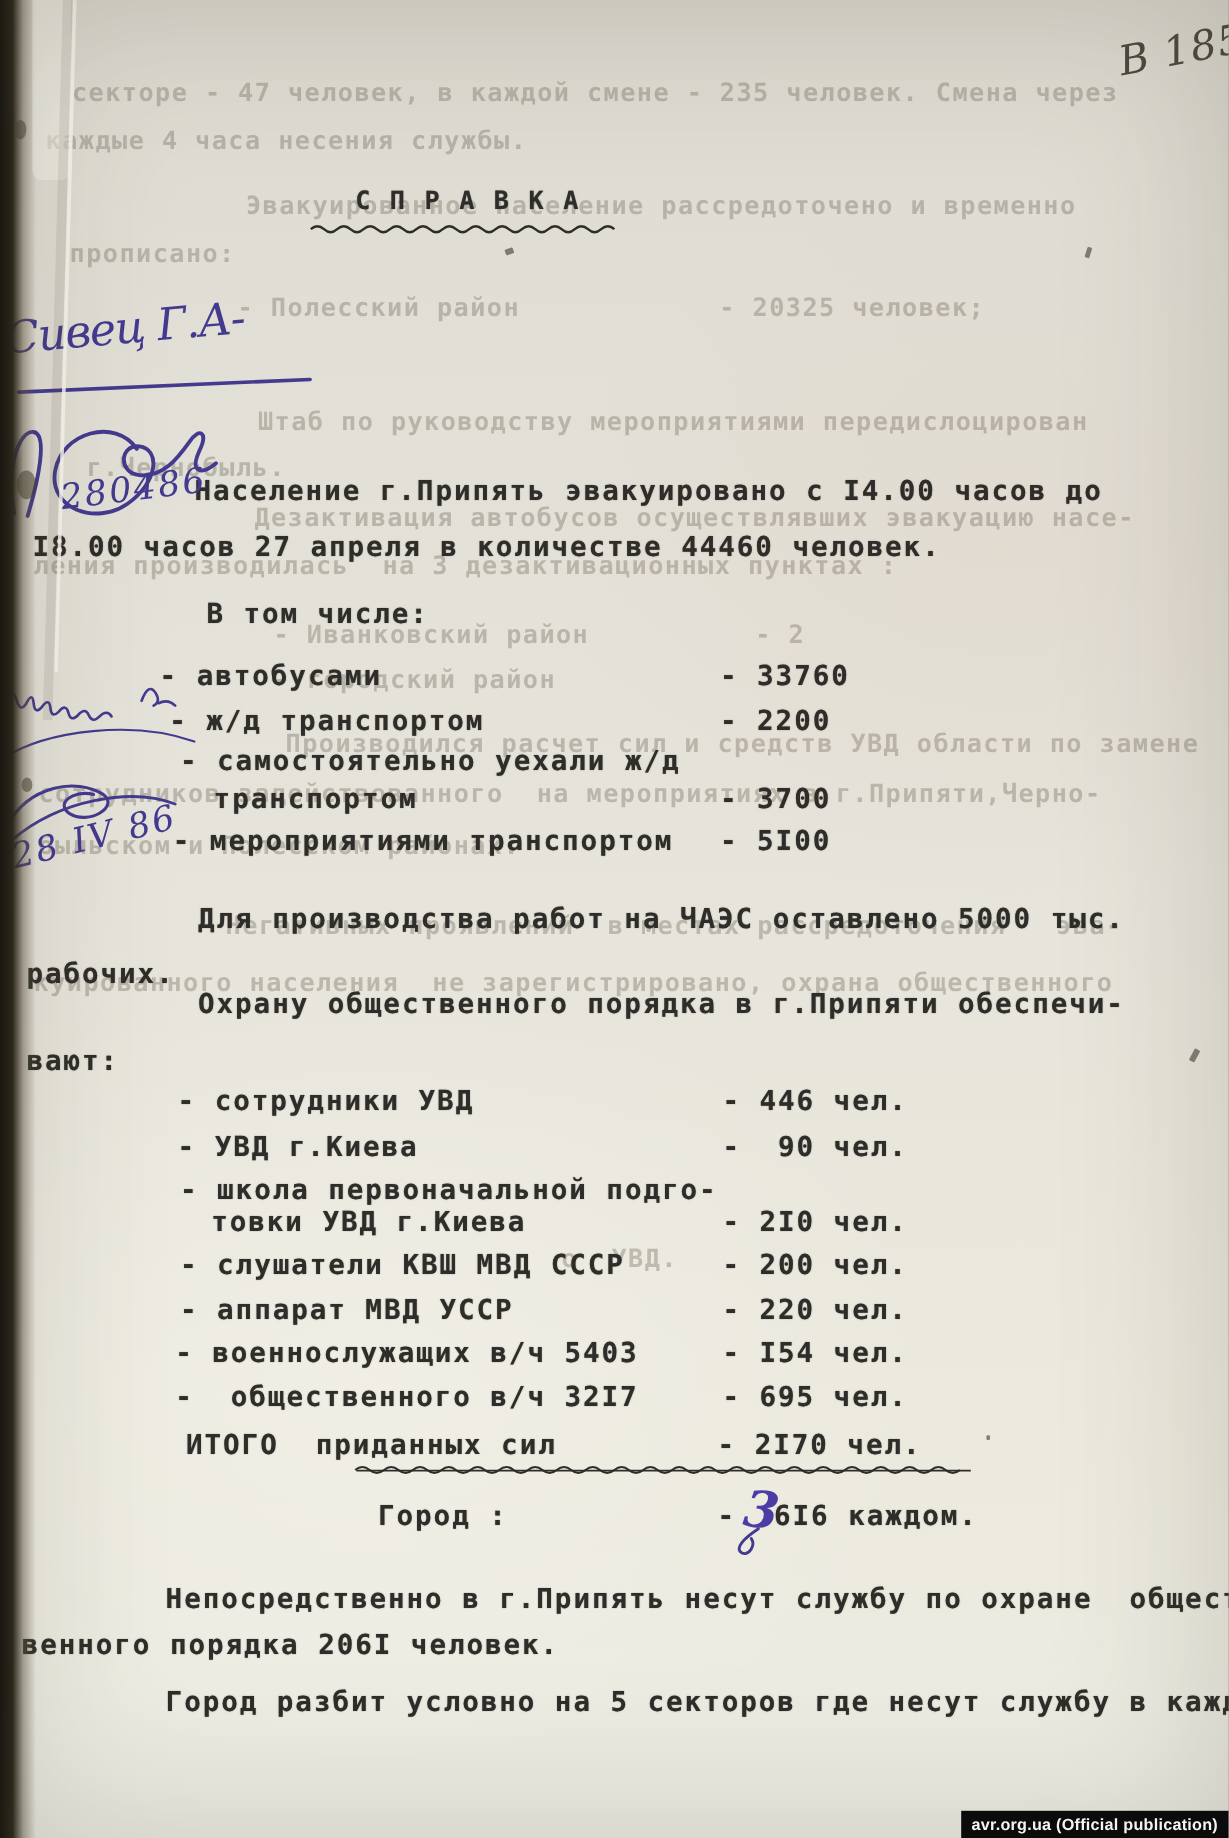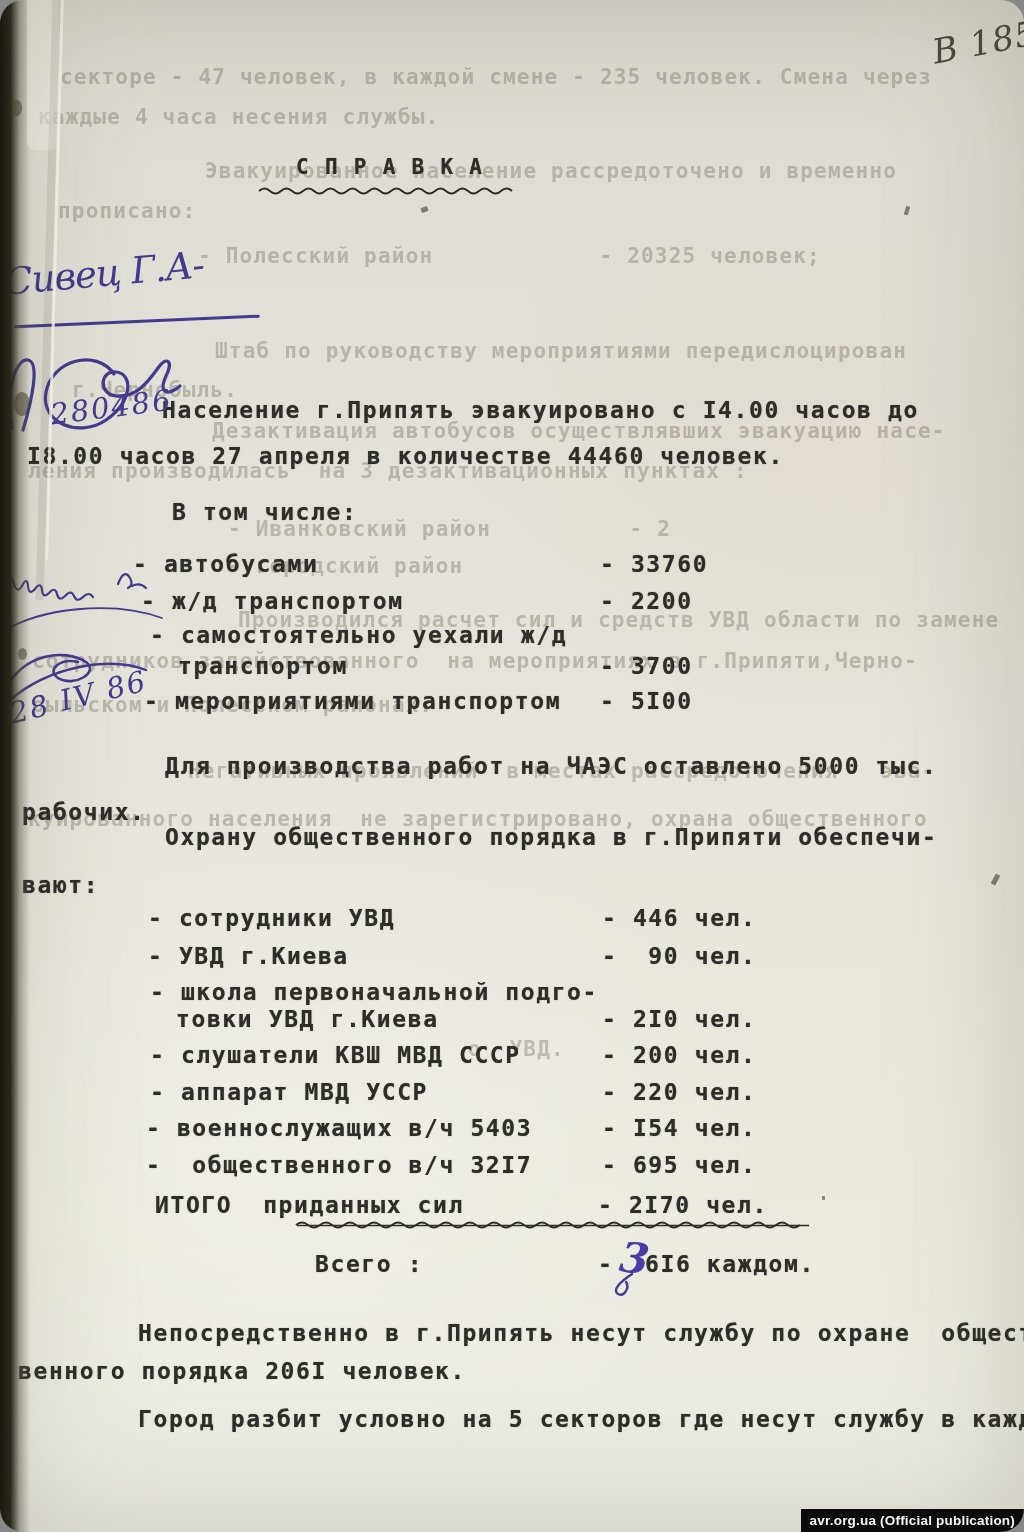--- a/index.html
+++ b/index.html
@@ -1,20 +1,19 @@
 <!DOCTYPE html>
 <html><head>
 <meta charset="utf-8">
 <style>
   html,body{margin:0;padding:0;background:#888;}
   .page{
     position:relative;width:1024px;height:1532px;overflow:hidden;
     background:linear-gradient(180deg,#dcd9d0 0%,#e2dfd6 20%,#e7e4db 50%,#eceade 80%,#edece4 100%);
     font-family:"DejaVu Sans Mono","Liberation Mono",monospace;
-    border-radius:23px;
   }
   .vignette{position:absolute;inset:0;box-shadow:inset 0 0 140px rgba(70,62,45,.22);pointer-events:none;}
   .tint{position:absolute;inset:0;background:
     radial-gradient(560px 420px at 82% 30%,rgba(216,196,178,.18),transparent 70%),
     radial-gradient(700px 500px at 30% 75%,rgba(255,255,252,.25),transparent 70%);}
   .edge-strip{position:absolute;left:0;top:0;width:30px;height:1532px;
     background:linear-gradient(90deg,#16130d 0%,#2b261c 35%,rgba(92,84,64,.45) 65%,rgba(92,84,64,0) 100%);}
   .fold-shadow{position:absolute;left:44px;top:0;width:8px;height:600px;background:rgba(90,82,62,.12);transform:rotate(1.6deg);}
   .fold-light{position:absolute;left:53px;top:0;width:3px;height:560px;background:rgba(248,246,238,.85);transform:rotate(1.6deg);}
   .under-sheet{position:absolute;left:27px;top:0;width:32px;height:150px;background:rgba(242,240,232,.55);border-radius:0 0 8px 8px;}
@@ -114,21 +113,21 @@
   <div class="t" style="left:602px;top:1150px">- 695 чел.</div>
 
   <div class="t" style="left:155px;top:1190px">ИТОГО  приданных сил</div>
   <div class="t" style="left:598px;top:1190px">- 2I70 чел.</div>
 
   <svg class="sep-svg" style="left:295px;top:1220px" width="516" height="11" viewBox="0 0 516 11">
     <line x1="2" y1="5.5" x2="514" y2="5.5" stroke-width="1.3"></line>
     <path stroke-width="1.8" d="M1 5 q6 -5 12 0 t12 0 t12 0 t12 0 t12 0 t12 0 t12 0 t12 0 t12 0 t12 0 t12 0 t12 0 t12 0 t12 0 t12 0 t12 0 t12 0 t12 0 t12 0 t12 0 t12 0 t12 0 t12 0 t12 0 t12 0 t12 0 t12 0 t12 0 t12 0 t12 0 t12 0 t12 0 t12 0 t12 0 t12 0 t12 0 t12 0 t12 0 t12 0 t12 0 t12 0 t12 0"></path>
   </svg>
 
-  <div class="t" style="left:315px;top:1249px">Всего :</div>
+  <div class="t" style="left:315px;top:1249px">Город :</div>
   <div class="t" style="left:598px;top:1249px">-</div>
   <div class="t" style="left:645px;top:1249px">6I6 каждом.</div>
   <div class="hand" style="left:620px;top:1234px;font-size:42px;font-weight:bold;transform:rotate(7deg);color:#4c3da6">3</div>
   <svg class="sig-svg" style="left:608px;top:1272px" width="30" height="26" viewBox="0 0 30 26">
     <path stroke-width="2.4" stroke="#4c3da6" d="M24 2 C12 10 4 18 10 22 C16 25 22 16 18 10"></path>
   </svg>
 
   <div class="t" style="left:138px;top:1318px">Непосредственно в г.Припять несут службу по охране  общест-</div>
   <div class="t" style="left:18px;top:1356px">венного порядка 206I человек.</div>
   <div class="t" style="left:138px;top:1404px">Город разбит условно на 5 секторов где несут службу в каждом</div>

